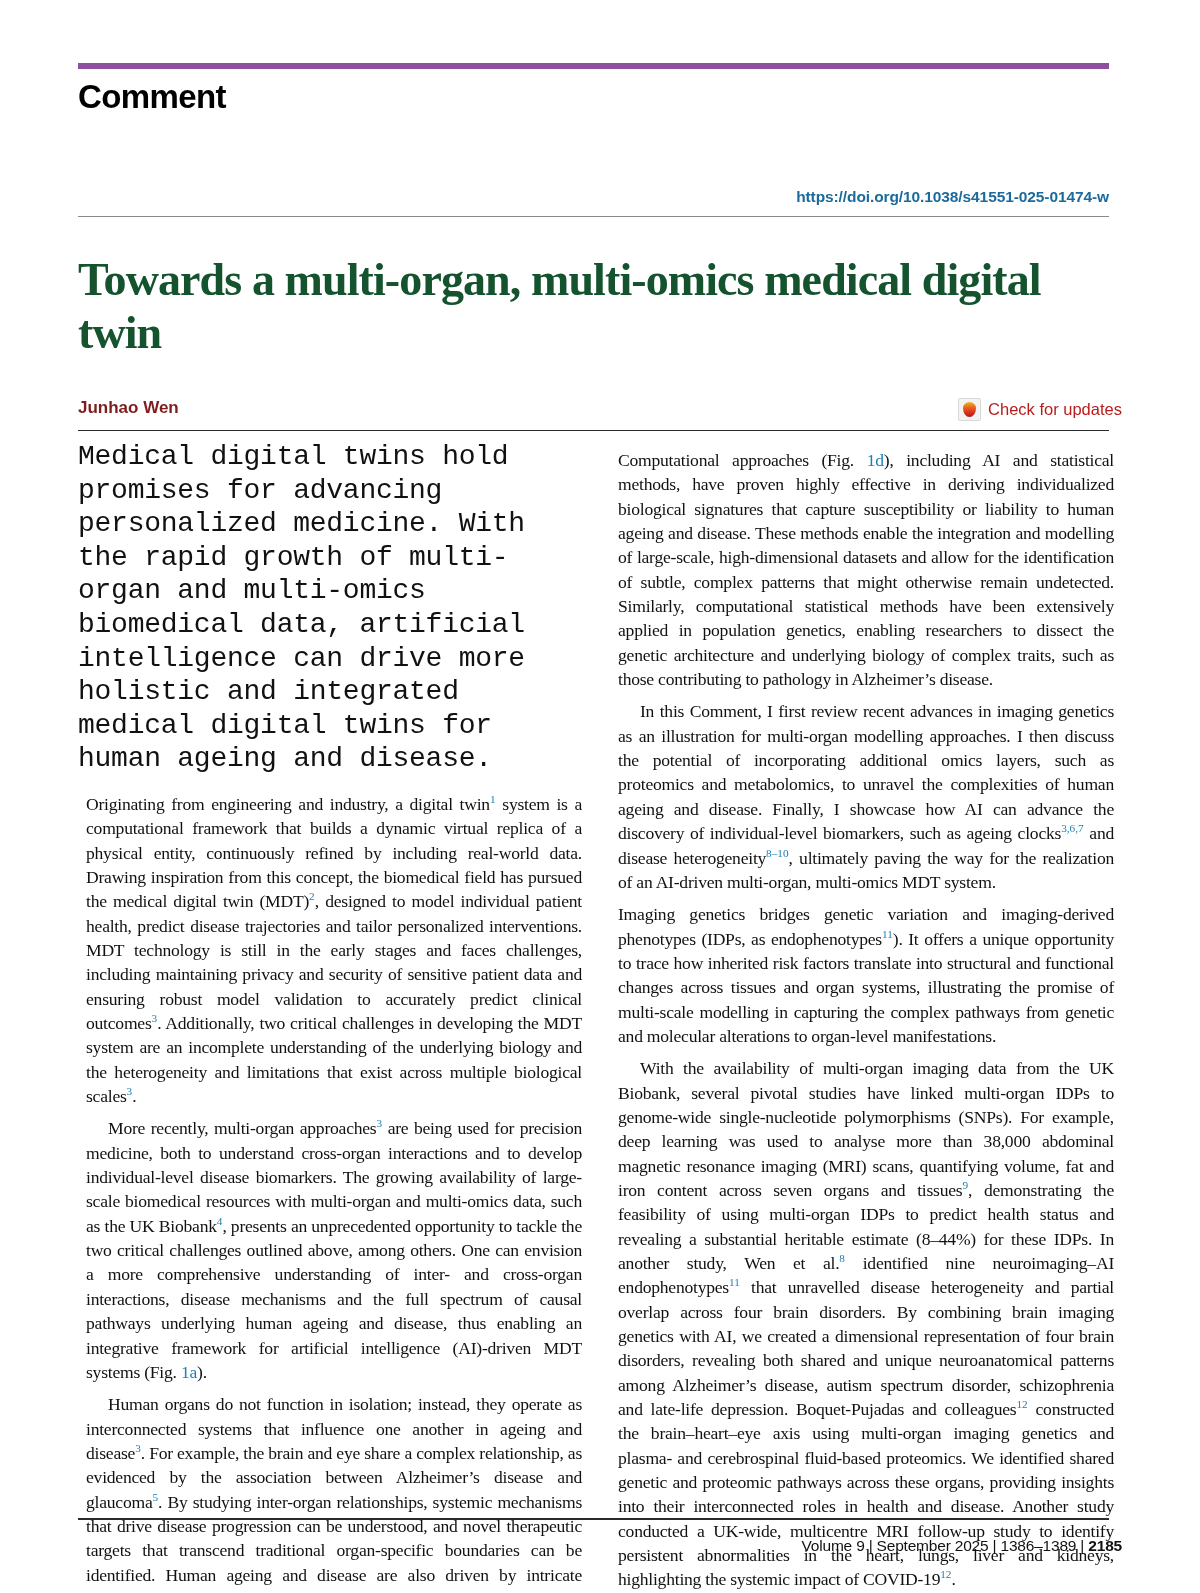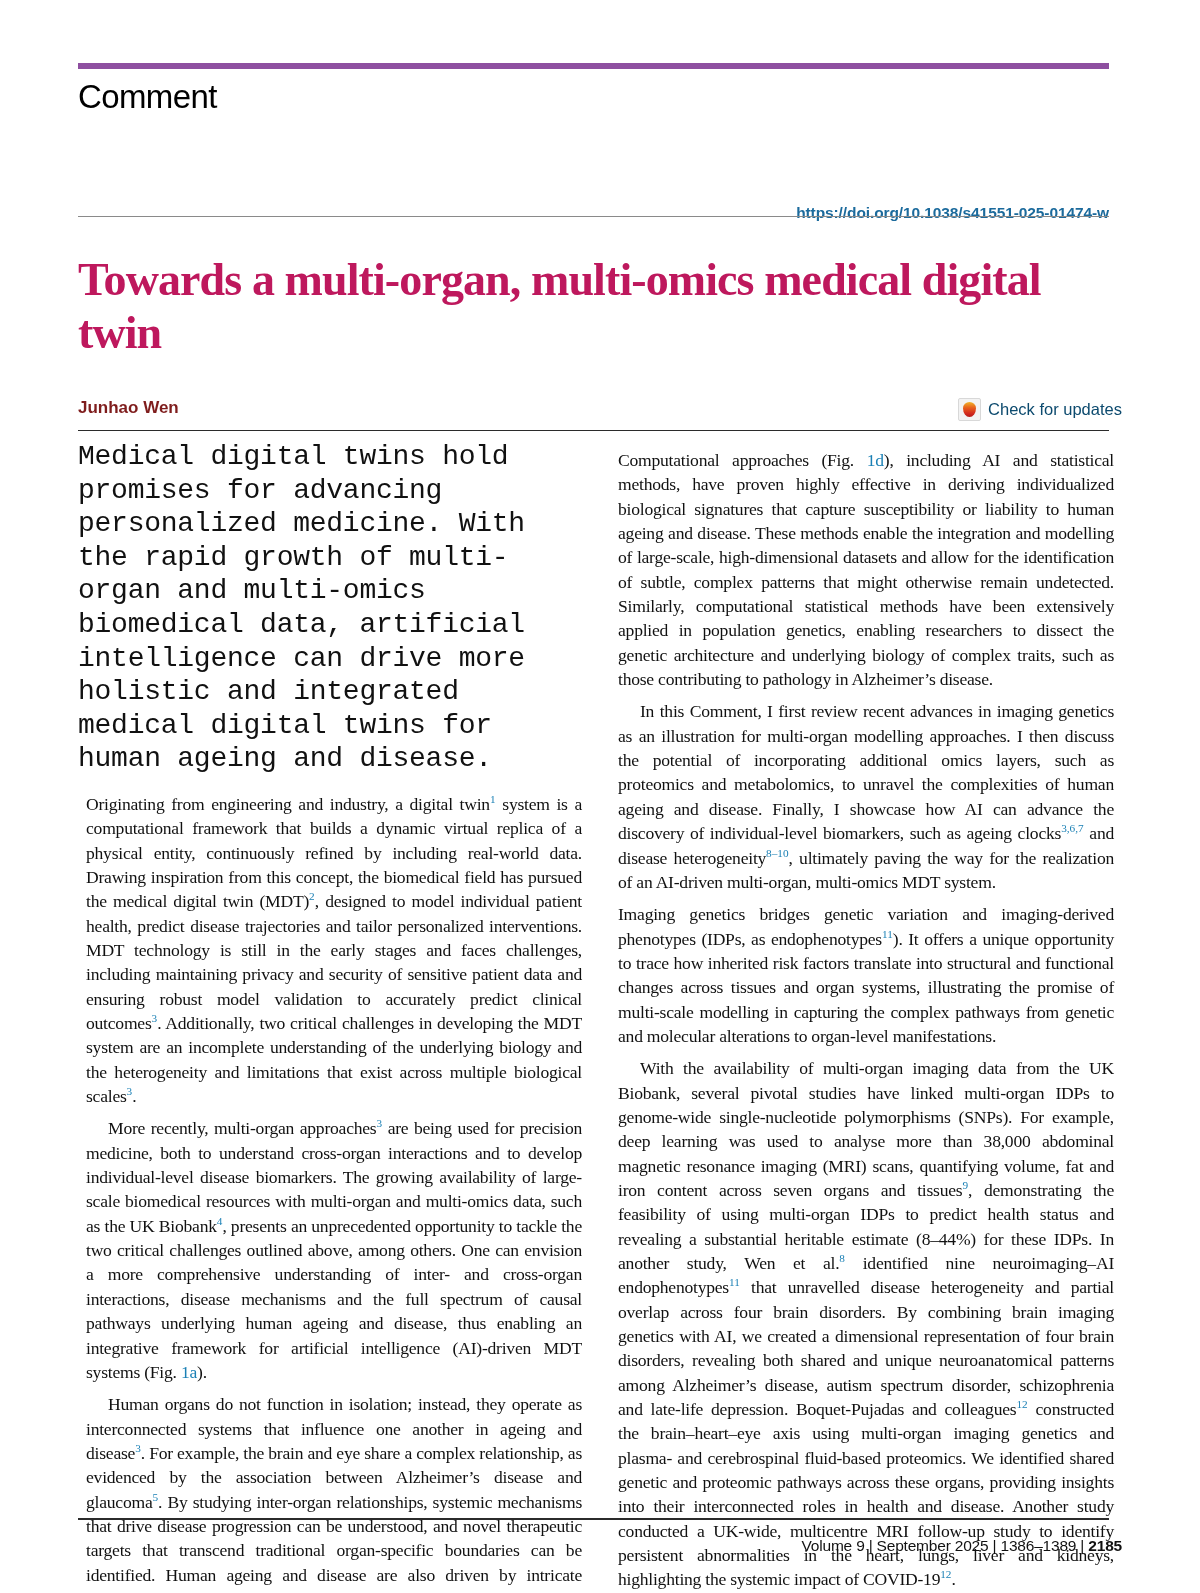--- a/index.html
+++ b/index.html
@@ -31,37 +31,36 @@
     top: 63px;
     width: 1031px;
     height: 6px;
     background: #8e4fa0;
   }
   .section-kicker {
     position: absolute;
     left: 78px;
     top: 78px;
     font-family: "Liberation Sans", sans-serif;
-    font-weight: normal;
+    font-weight: bold;
     font-size: 33px;
     letter-spacing: -0.6px;
     color: #000;
   }
 
   
   .doi {
     position: absolute;
     right: 91px;
     top: 188px;
     font-family: "Liberation Sans", sans-serif;
     font-weight: bold;
     font-size: 15.5px;
     color: #1b6a9c;
     letter-spacing: -0.1px;
-    margin-top: 16px;
   }
   .title-rule {
     position: absolute;
     left: 78px;
     top: 216px;
     width: 1031px;
     height: 1px;
     background: #8a8a8a;
   }
 
@@ -69,21 +68,21 @@
   .article-title {
     position: absolute;
     left: 78px;
     top: 222px;
     width: 1010px;
     font-family: "Liberation Serif", serif;
     font-weight: bold;
     font-size: 46px;
     line-height: 53px;
     letter-spacing: -0.9px;
-    color: #be185d;
+    color: #14532d;
   }
 
   
   .byline {
     position: absolute;
     left: 78px;
     top: 398px;
     font-family: "Liberation Sans", sans-serif;
     font-weight: bold;
     font-size: 17px;
@@ -91,21 +90,21 @@
   }
   .check-updates {
     position: absolute;
     right: 78px;
     top: 398px;
     display: flex;
     align-items: center;
     gap: 7px;
     font-family: "Liberation Sans", sans-serif;
     font-size: 16.5px;
-    color: #0c4a6e;
+    color: #b91c1c;
   }
   .cu-badge {
     width: 21px;
     height: 21px;
     background: #f3f3f3;
     border: 1px solid #d8d8d8;
     border-radius: 2px;
     position: relative;
     display: inline-block;
     flex: 0 0 auto;

